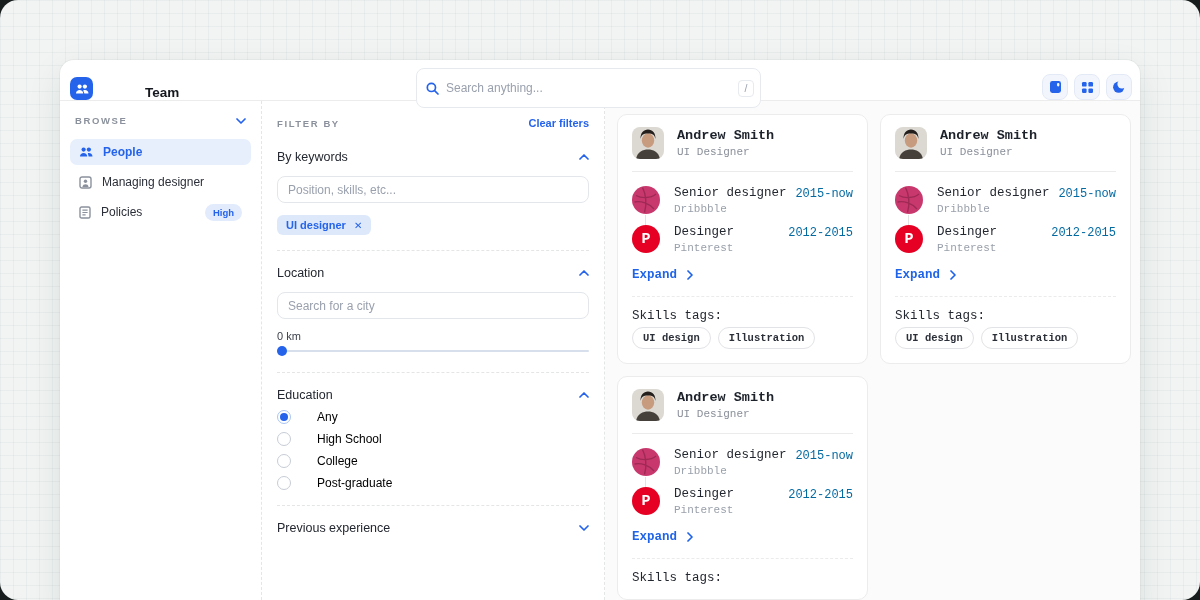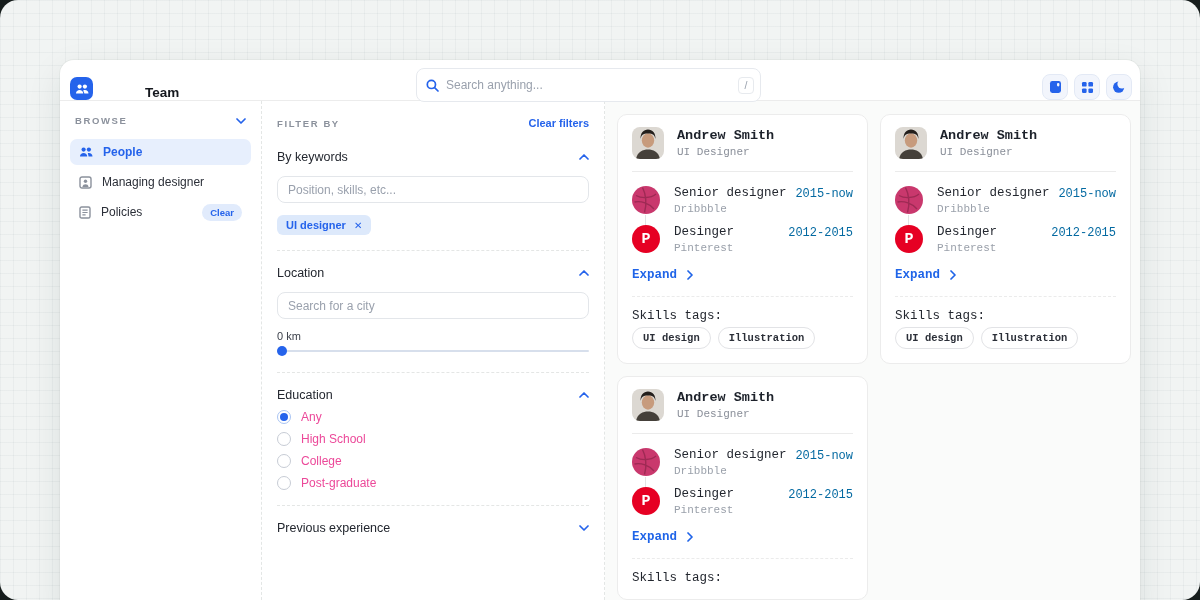--- a/index.html
+++ b/index.html
@@ -15,21 +15,21 @@
             background:#fff; border-radius:14px; overflow:hidden;
             box-shadow:0 12px 34px rgba(22,44,38,0.10), 0 0 0 1px rgba(22,44,38,0.04);
             display:flex; flex-direction:column; }
 
   
   .topbar { height:41px; flex:0 0 41px; display:flex; align-items:flex-end;
             border-bottom:1px solid #ececec; position:relative;gap:41px; }
   .logo { width:23px; height:23px; border-radius:7px; background:#2563eb;
           margin-left:10px; display:flex; align-items:center; justify-content:center; }
   .app-title { margin-left:11px; font-size:13.5px; font-weight:bold; color:#15181e; }
-  .search { position:absolute; left:356px; top:8px; width:345px; height:34px;
+  .search { position:absolute; left:356px; top:8px; width:345px; height:40px;
             border:1px solid #e6e9ee; border-radius:8px; background:#fff;
             display:flex; align-items:center; padding:0 6px 0 9px; }
   .search input { border:none; outline:none; flex:1; font-size:12px; color:#333;
                   margin-left:7px; font-family:inherit; background:transparent; }
   .search input::placeholder { color:#9aa1ad; }
   .slash-key { width:16px; height:17px; border:1px solid #e7eaee; border-radius:4px;
                font-size:10.5px; color:#98a0ac; display:flex; align-items:center;
                justify-content:center; }
   .topbar-actions { margin-left:auto; margin-right:8px; display:flex; gap:6px; }
   .icon-btn { width:26px; height:26px; border-radius:8px; background:#f2f5fc;
@@ -67,22 +67,22 @@
           color:#2563eb; font-size:11px; font-weight:bold; padding:4px 9px;
           border-radius:6px; margin-top:12px; cursor:pointer; }
   .chip .x { font-size:10px; cursor:pointer; }
   .fdivider { border-top:1px dashed #e4e6e5; margin:15px 0 15px; }
   .slider-label { font-size:11px; color:#3c414b; margin:11px 0 3px; }
   .slider { position:relative; height:12px; cursor:pointer; }
   .slider .track { position:absolute; left:0; right:0; top:5px; height:2px;
                    background:#d7dfec; border-radius:2px; }
   .slider .thumb { position:absolute; left:0; top:1px; width:10px; height:10px;
                    border-radius:50%; background:#2563eb; }
-  .radio-row { display:flex; align-items:center; gap:10px; margin-top:8px;
-               font-size:12px; color:#ec4899; cursor:pointer; }
+  .radio-row { display:flex; align-items:center; gap:26px; margin-top:8px;
+               font-size:12px; color:#000000; cursor:pointer; }
   .radio { width:14px; height:14px; border-radius:50%; border:1px solid #c7ccd5;
            background:#fff; position:relative; flex:0 0 14px; }
   .radio.checked { border-color:#a9c4f3; }
   .radio.checked::after { content:""; position:absolute; left:2px; top:2px;
                           width:8px; height:8px; border-radius:50%; background:#2563eb; }
   .edu-options { margin-top:6px; }
 
   
   .card { background:#fff; border:1px solid #ececec; border-radius:10px; padding:12px 14px 14px;font-family:Liberation Mono, monospace; }
   .card-head { display:flex; align-items:center; gap:13px; }
@@ -189,21 +189,21 @@
       </div>
 
       <div class="nav-item">
         <svg width="12" height="13" viewBox="0 0 12 13">
           <rect x="1" y="1" width="10" height="11" rx="1.6" fill="none" stroke="#8b919c" stroke-width="1.4"></rect>
           <line x1="3.4" y1="4.2" x2="8.6" y2="4.2" stroke="#8b919c" stroke-width="1.2"></line>
           <line x1="3.4" y1="6.5" x2="8.6" y2="6.5" stroke="#8b919c" stroke-width="1.2"></line>
           <line x1="3.4" y1="8.8" x2="6.6" y2="8.8" stroke="#8b919c" stroke-width="1.2"></line>
         </svg>
         <span>Policies</span>
-        <span class="badge">Clear</span>
+        <span class="badge">High</span>
       </div>
     </nav>
 
     <section class="filters">
       <div class="filter-top">
         <span class="filter-label">FILTER BY</span>
         <a class="clear-link">Clear filters</a>
       </div>
 
       <div class="fsec-head">

